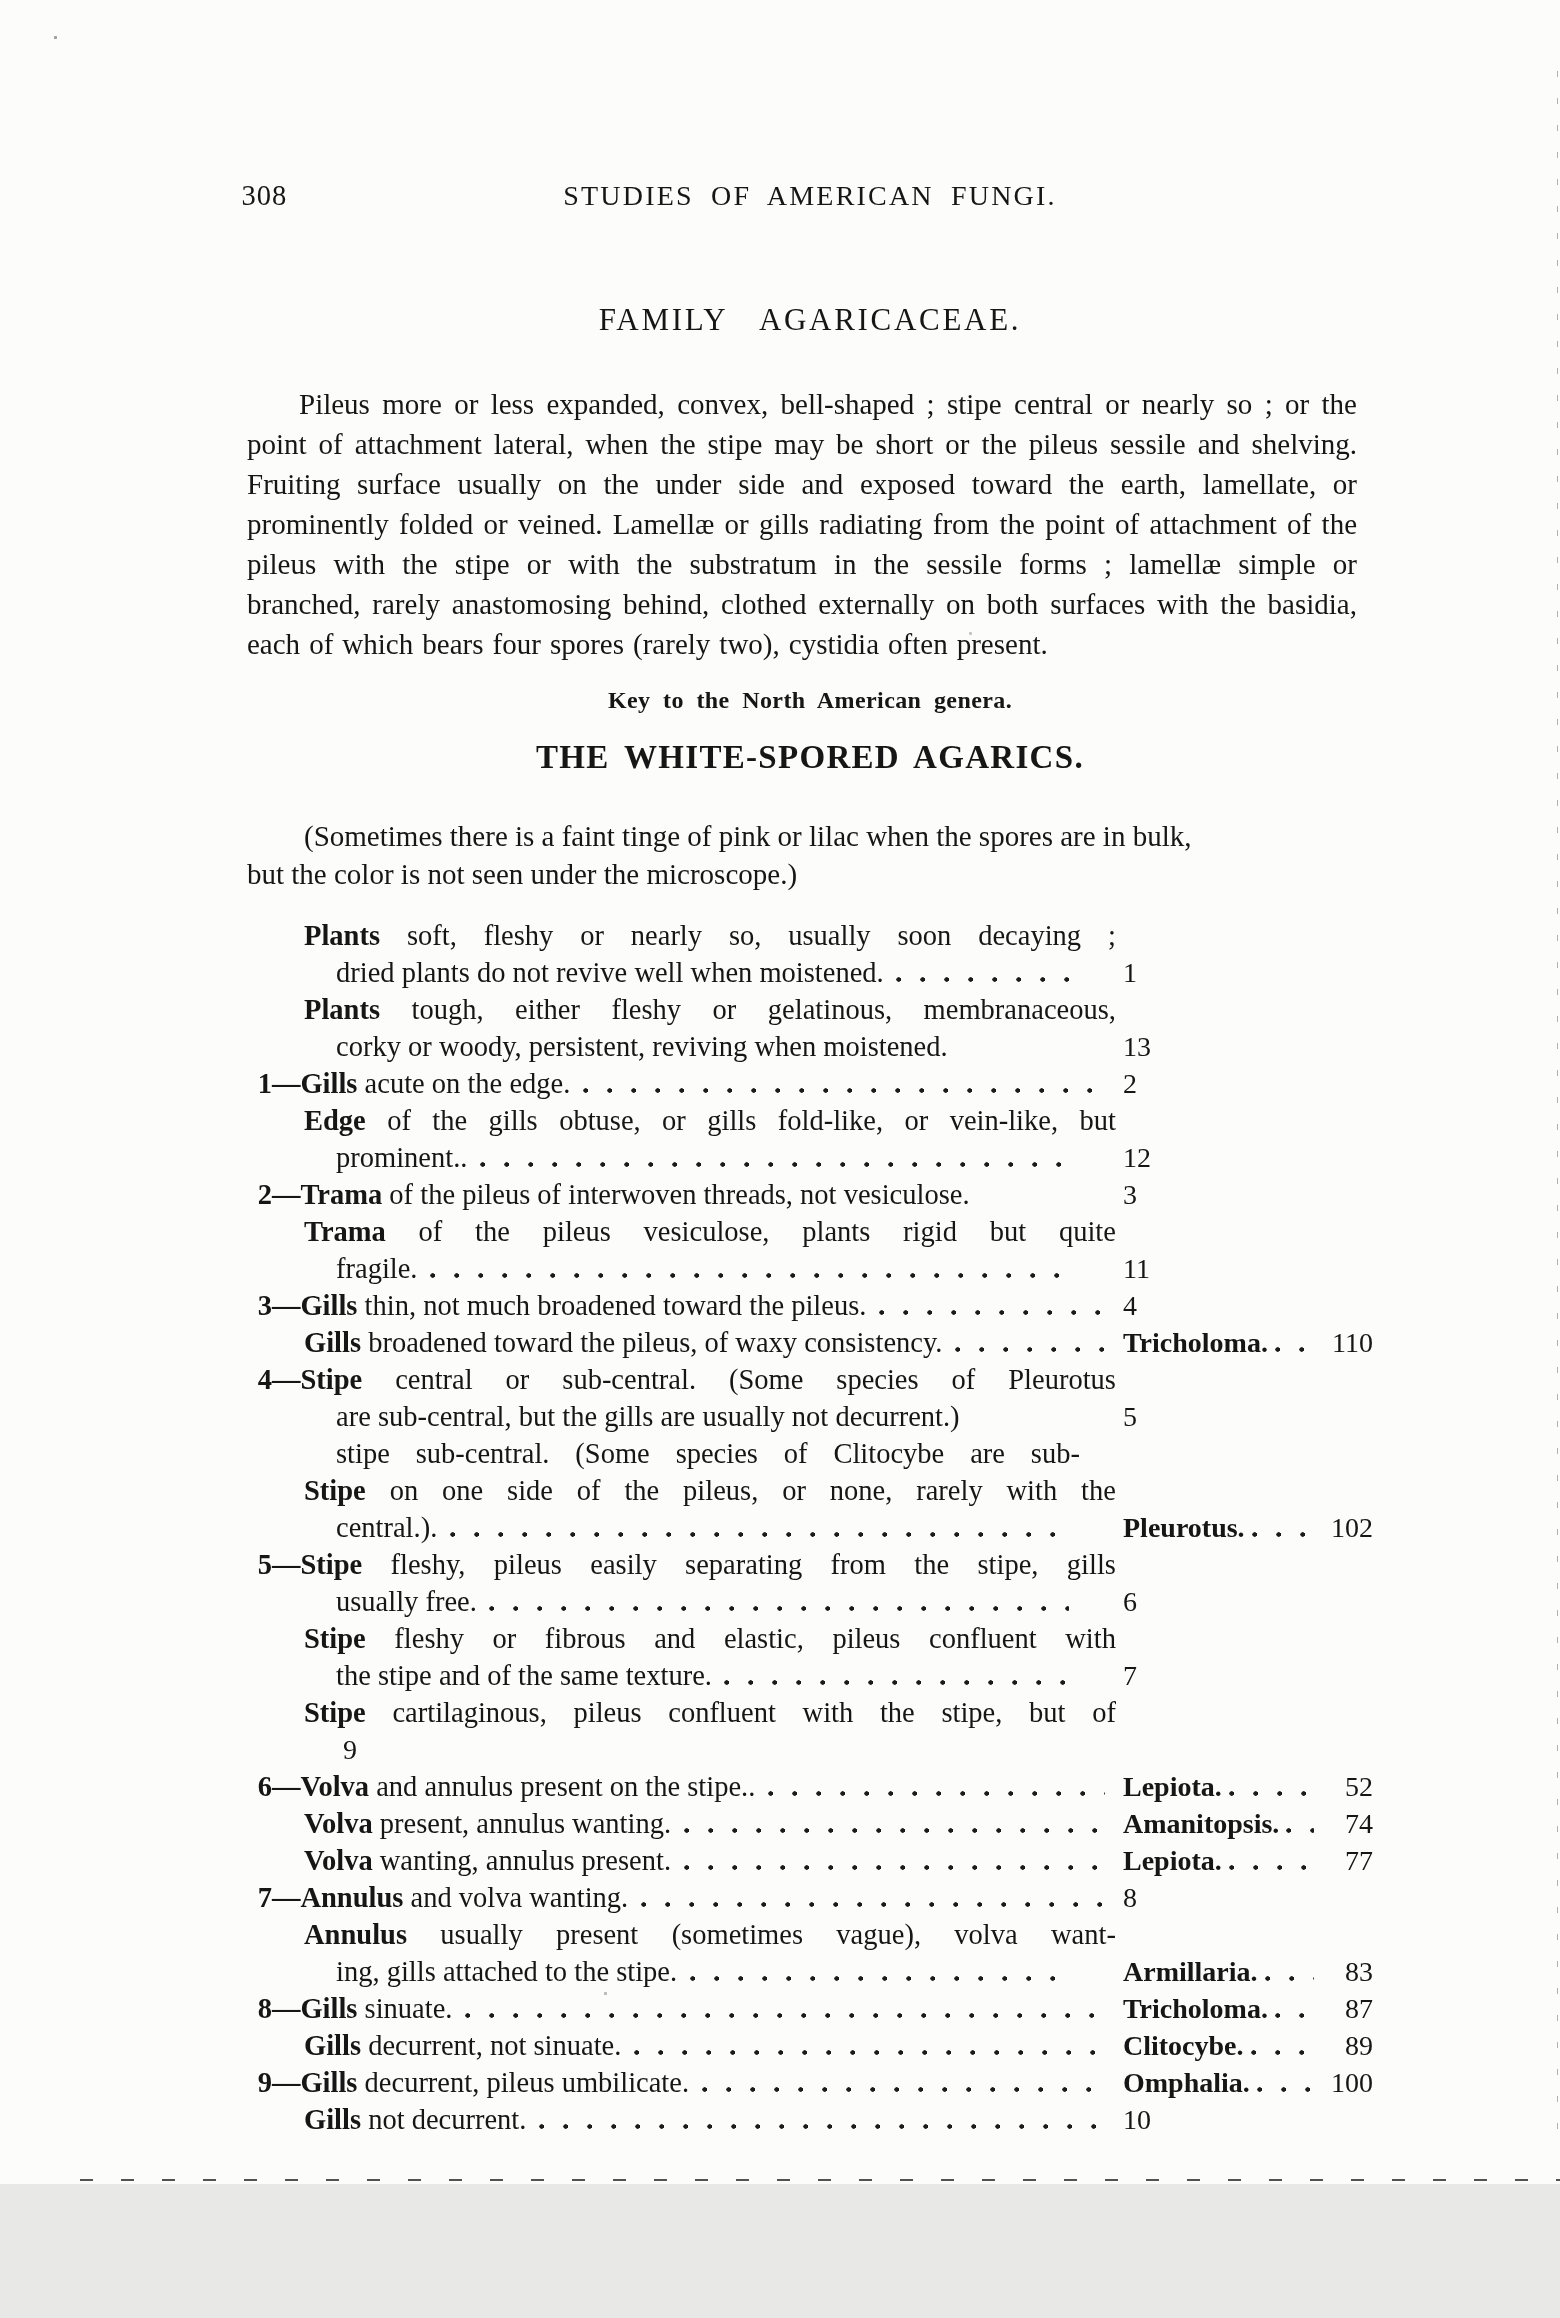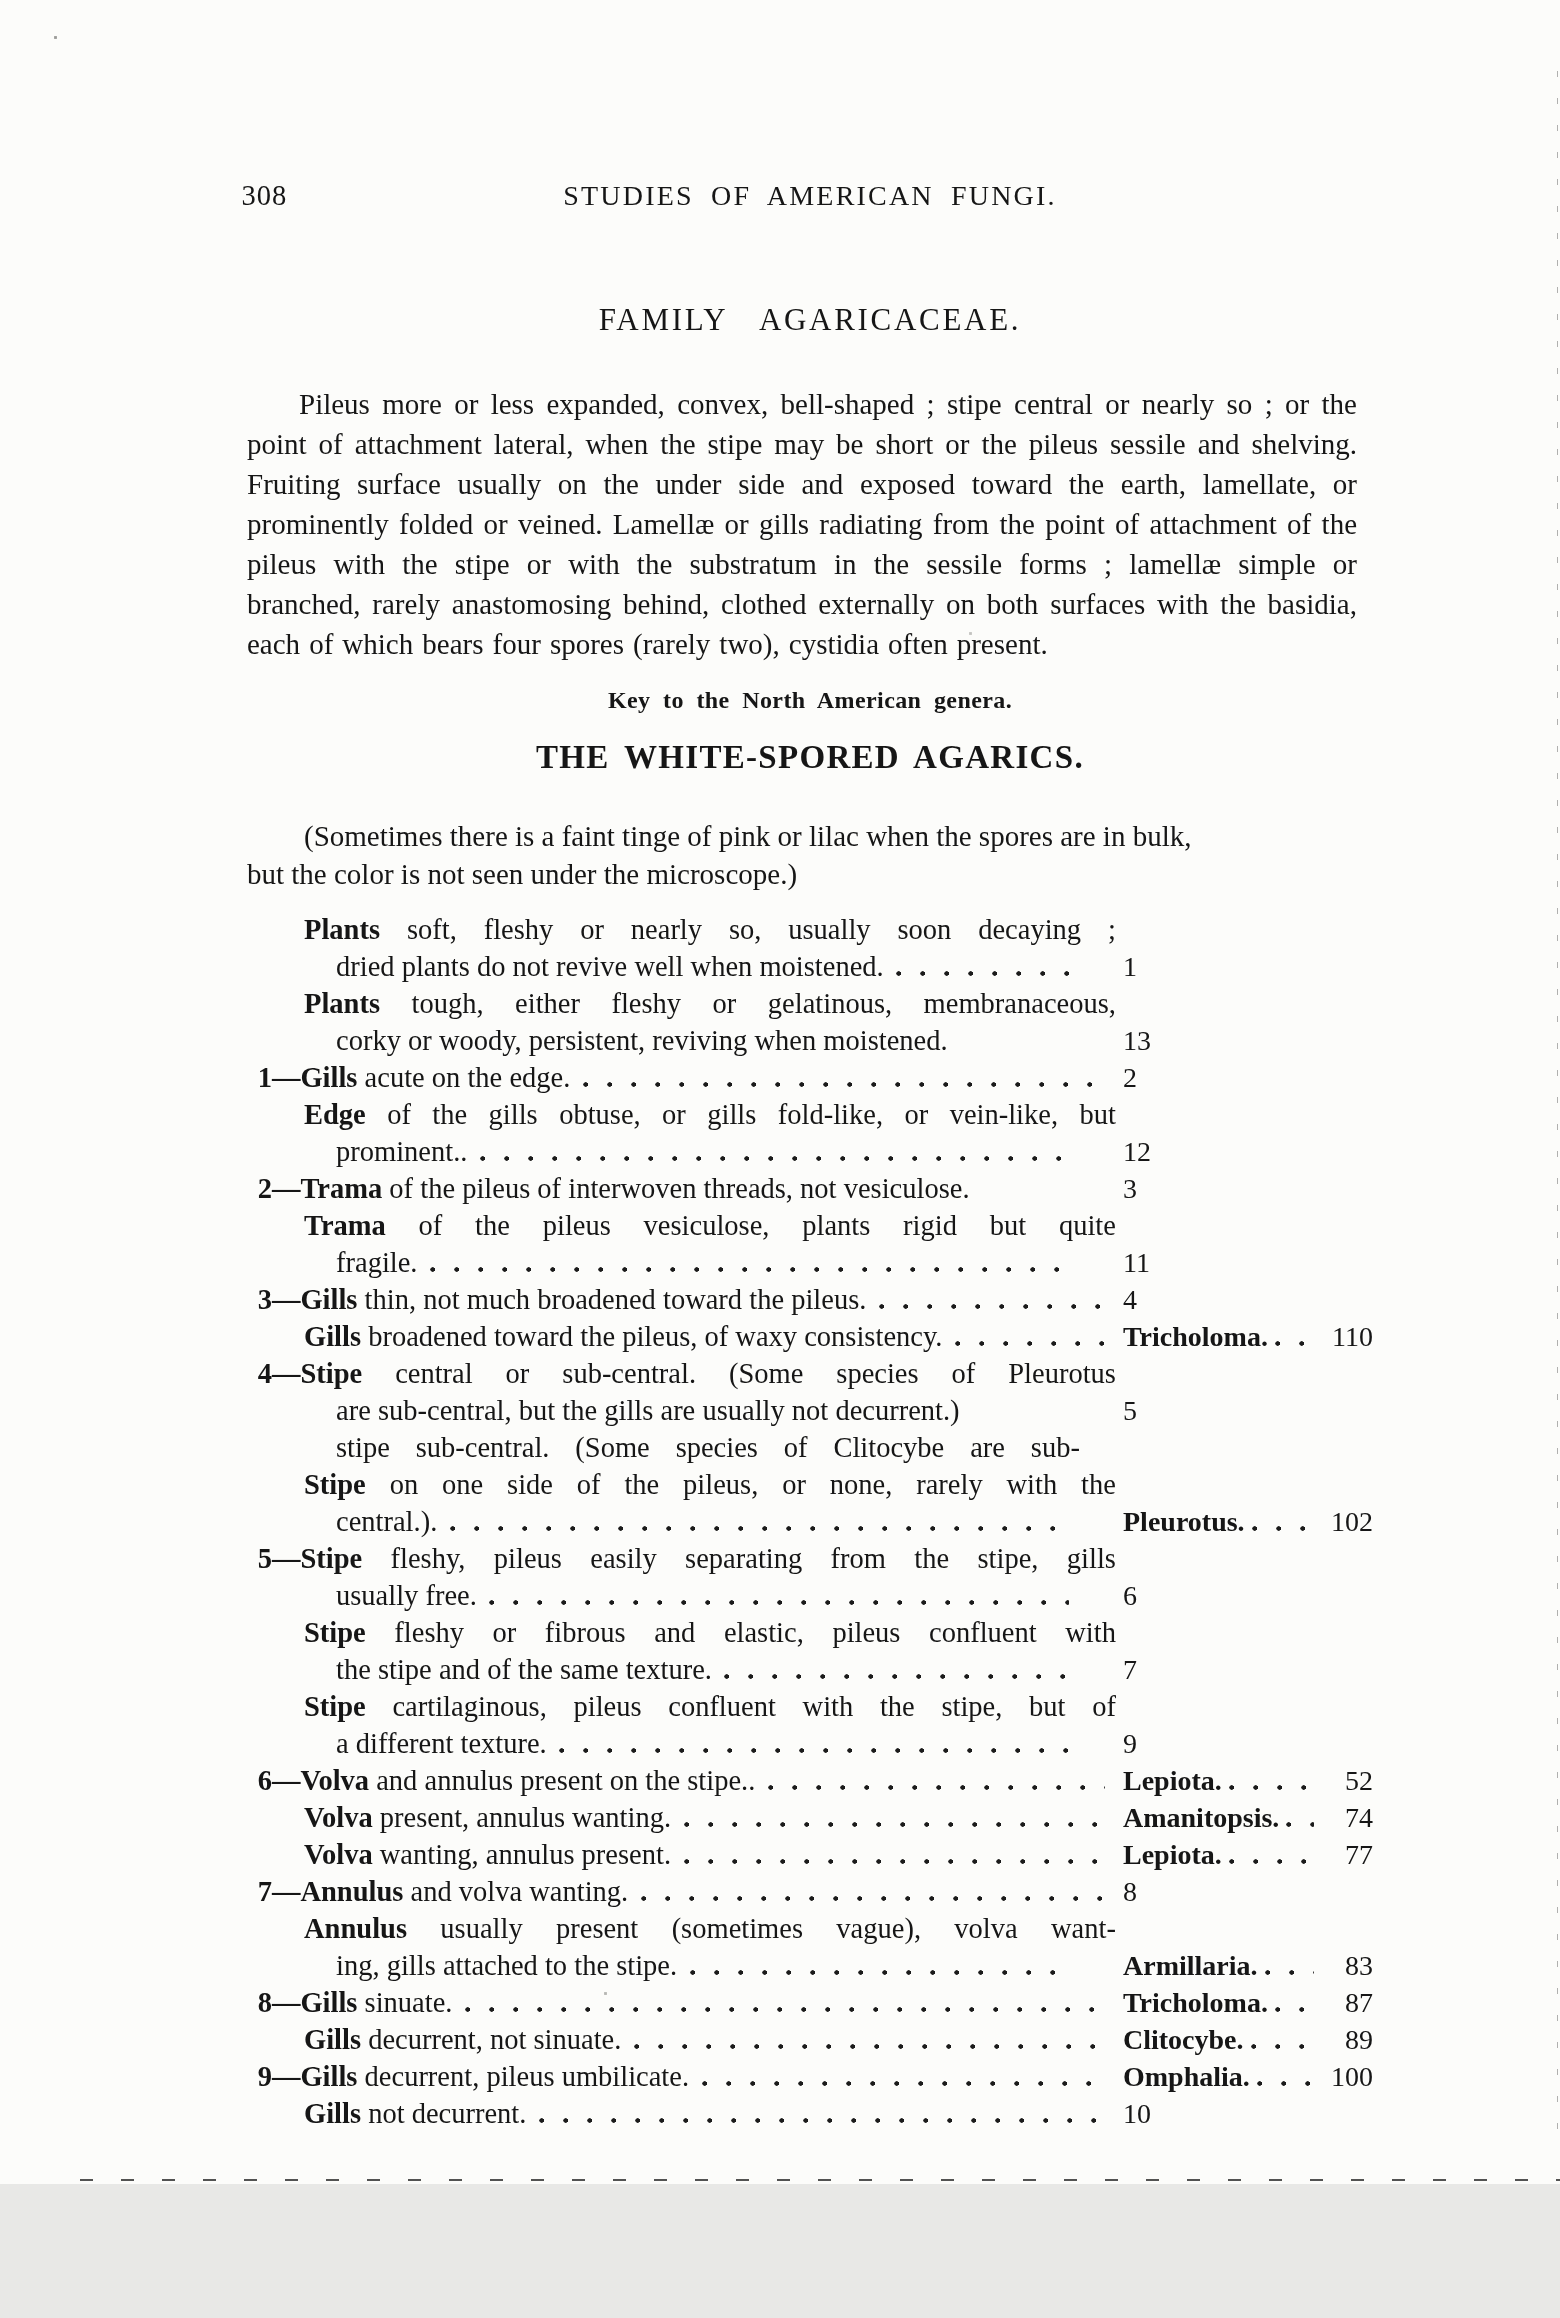--- a/index.html
+++ b/index.html
@@ -36,21 +36,21 @@
     font-size:24px; font-weight:bold; word-spacing:6.2px; letter-spacing:0.4px;
   }
   .group-title {
     margin:25px 0 0 0; text-align:center; font-weight:bold;
     font-size:33px; letter-spacing:1.3px; word-spacing:5.4px;
   }
   .note { margin:41px 0 0 0; font-size:29px; line-height:38px; }
   .note .ind { display:block; padding-left:57px; }
 
   
-  .key-list { margin-top:18px; font-size:28.5px; line-height:37px; }
+  .key-list { margin-top:24px; font-size:28.5px; line-height:37px; }
   .key-row { display:flex; align-items:baseline; }
   .indent-0 { padding-left:10.7px; }
   .indent-1 { padding-left:57px; }
   .indent-2 { padding-left:89px;gap:36px; }
   .key-main { flex:1 1 auto; display:flex; align-items:baseline; min-width:0; }
   .key-text { white-space:normal; }
   .key-num, .key-word { font-weight:bold; }
   .fill .key-text { flex:1 1 auto; text-align:justify; text-align-last:justify; }
   .leader { flex:1 1 auto; min-width:7.1px; height:5.4px; margin:0 10.7px 0 12.5px; align-self:baseline; }
   .leader.dots {
@@ -266,24 +266,20 @@
             <span class="refnum">7</span>
           </span>
         </div>
         <div class="key-row indent-1 fill">
           <span class="key-main">
             <span class="key-text"><span class="key-word">Stipe</span> cartilaginous, pileus confluent with the stipe, but of</span>
           </span>
           <span class="key-ref"></span>
         </div>
         <div class="key-row indent-2">
-          <span class="key-main">
-            <span class="key-text">a different texture.</span>
-            <span class="leader dots"></span>
-          </span>
           <span class="key-ref">
             <span class="refnum">9</span>
           </span>
         </div>
         <div class="key-row indent-0">
           <span class="key-main">
             <span class="key-text"><span class="key-num">6—</span><span class="key-word">Volva</span> and annulus present on the stipe..</span>
             <span class="leader dots"></span>
           </span>
           <span class="key-ref">

